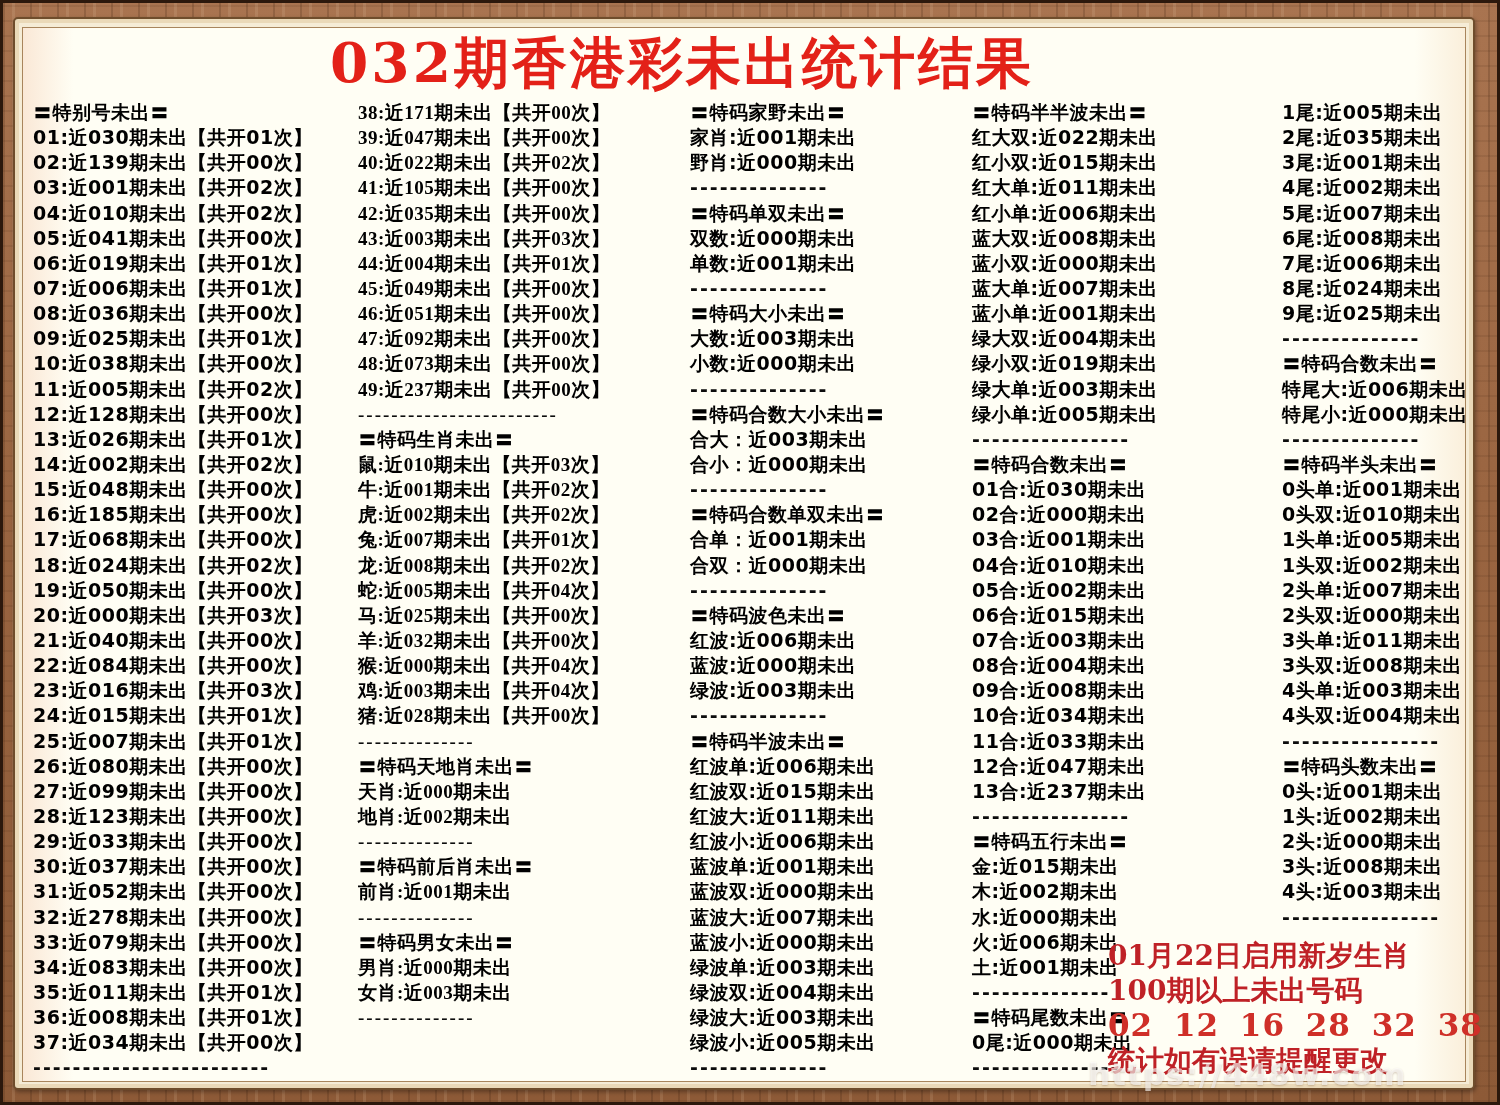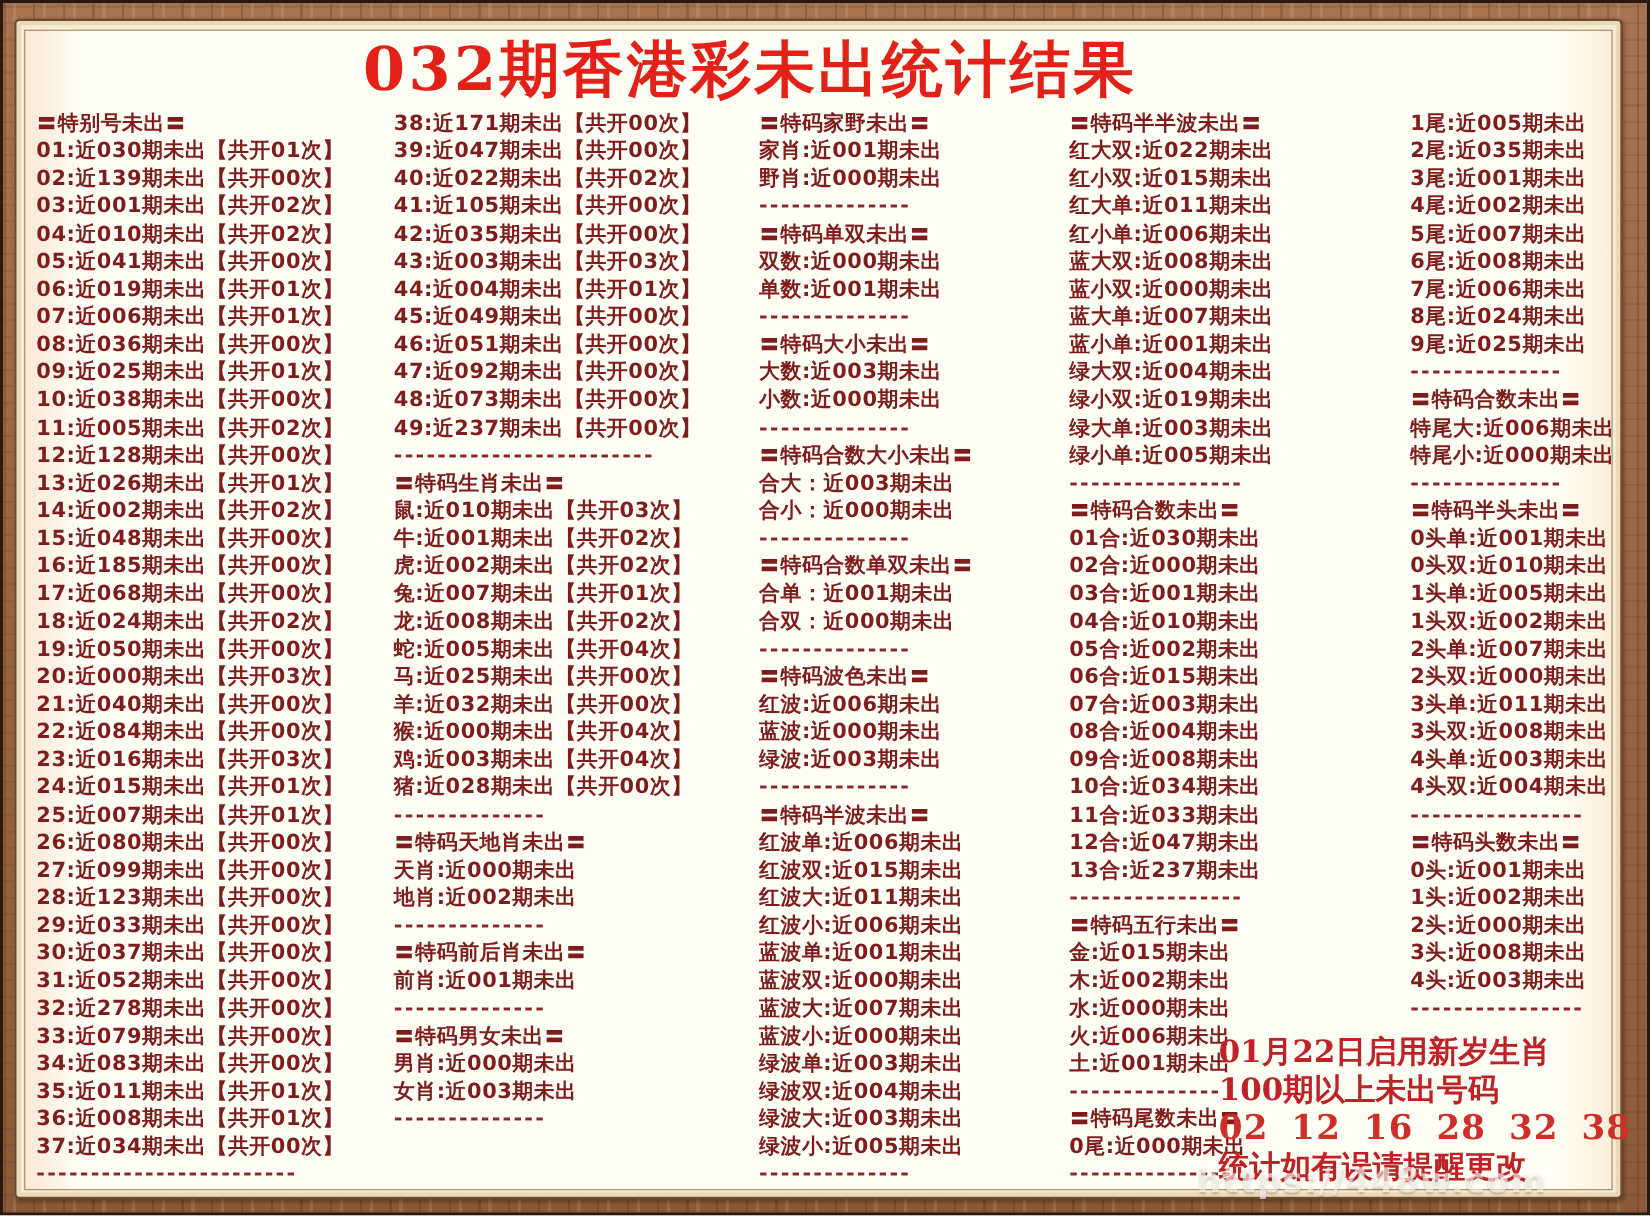--- a/index.html
+++ b/index.html
@@ -29,25 +29,25 @@
     border:1px solid #a8855c;
   }
   .title{
     position:absolute;left:22px;top:26px;width:1320px;height:74px;
     text-align:center;font-family:"DejaVu Serif","Liberation Serif",serif;
     font-size:55px;line-height:74px;font-weight:bold;color:#e32118;
     letter-spacing:3px;white-space:nowrap;
   }
   .col{
     position:absolute;top:100px;white-space:nowrap;
-    color:#7f1d1d;font-weight:bold;font-size:19px;line-height:25.15px;
+    color:#000000;font-weight:bold;font-size:19px;line-height:25.15px;
     letter-spacing:0.5px;
   }
   #col1{left:33px;}
-  #col2{left:358px;}
+  #col2{left:358px;font-family:Liberation Serif, serif;}
   #col3{left:690px;}
   #col4{left:972px;}
   #col5{left:1282px;}
   .line{height:25.15px;}
   .line.divider{letter-spacing:2px;opacity:.95;}
   .notice{
     position:absolute;left:1108px;top:938px;width:384px;
     font-family:"DejaVu Serif","Liberation Serif",serif;color:#bf2126;
     font-weight:bold;z-index:5;
   }

